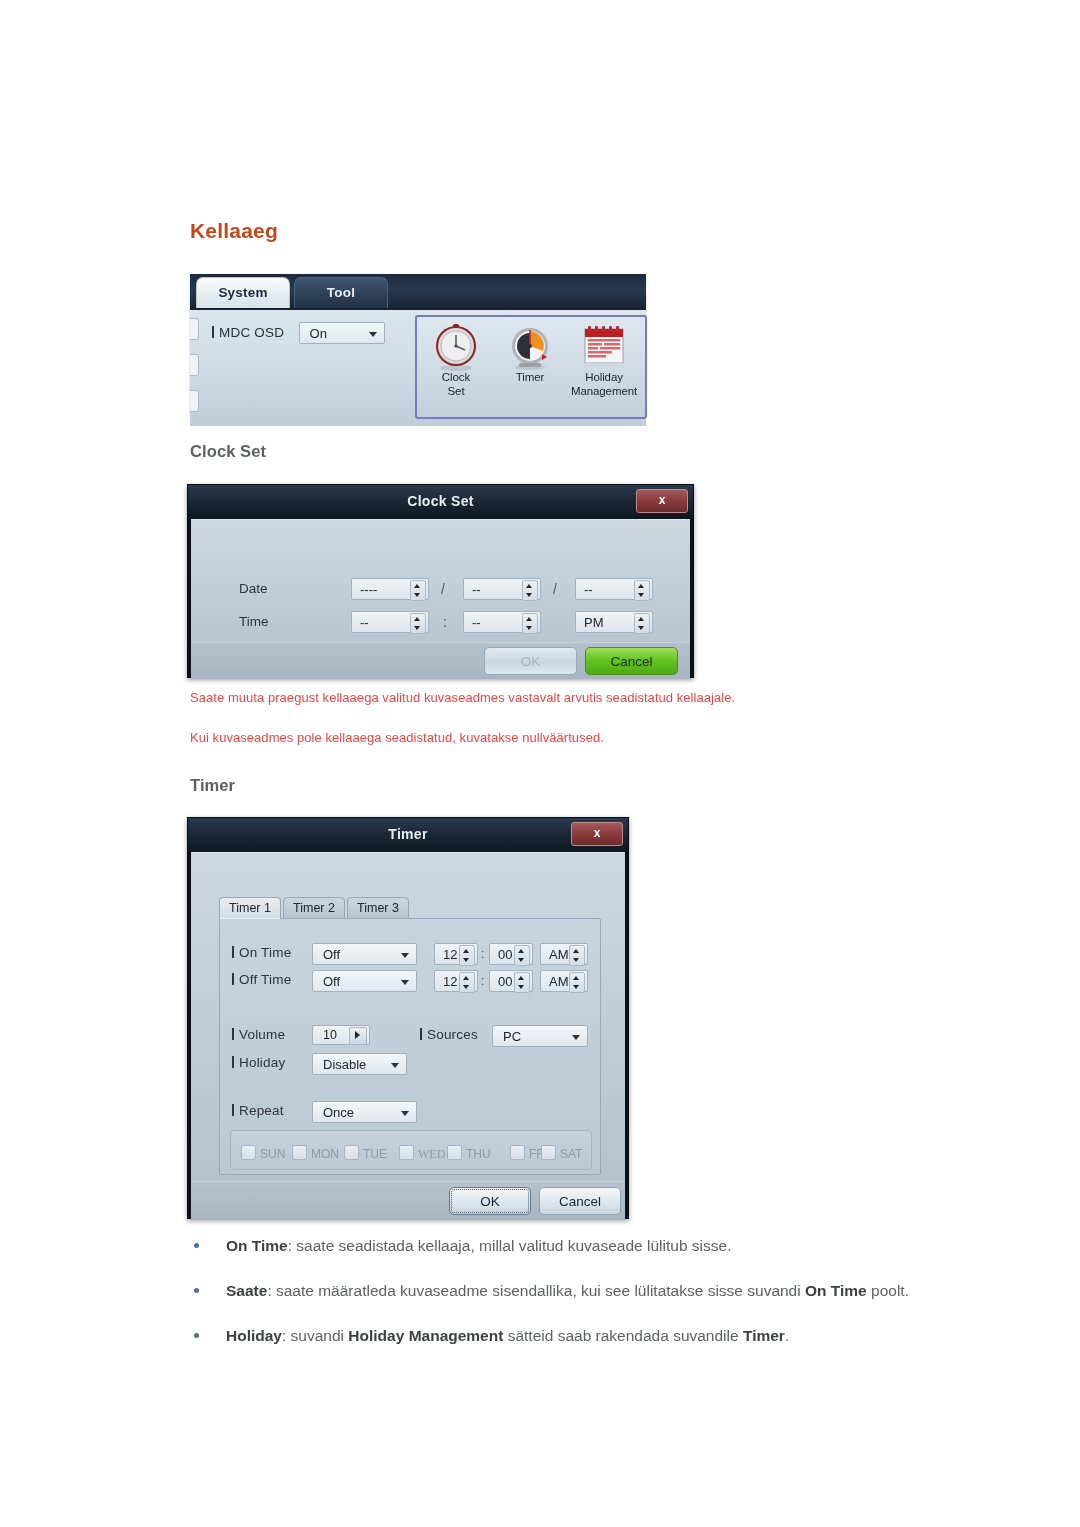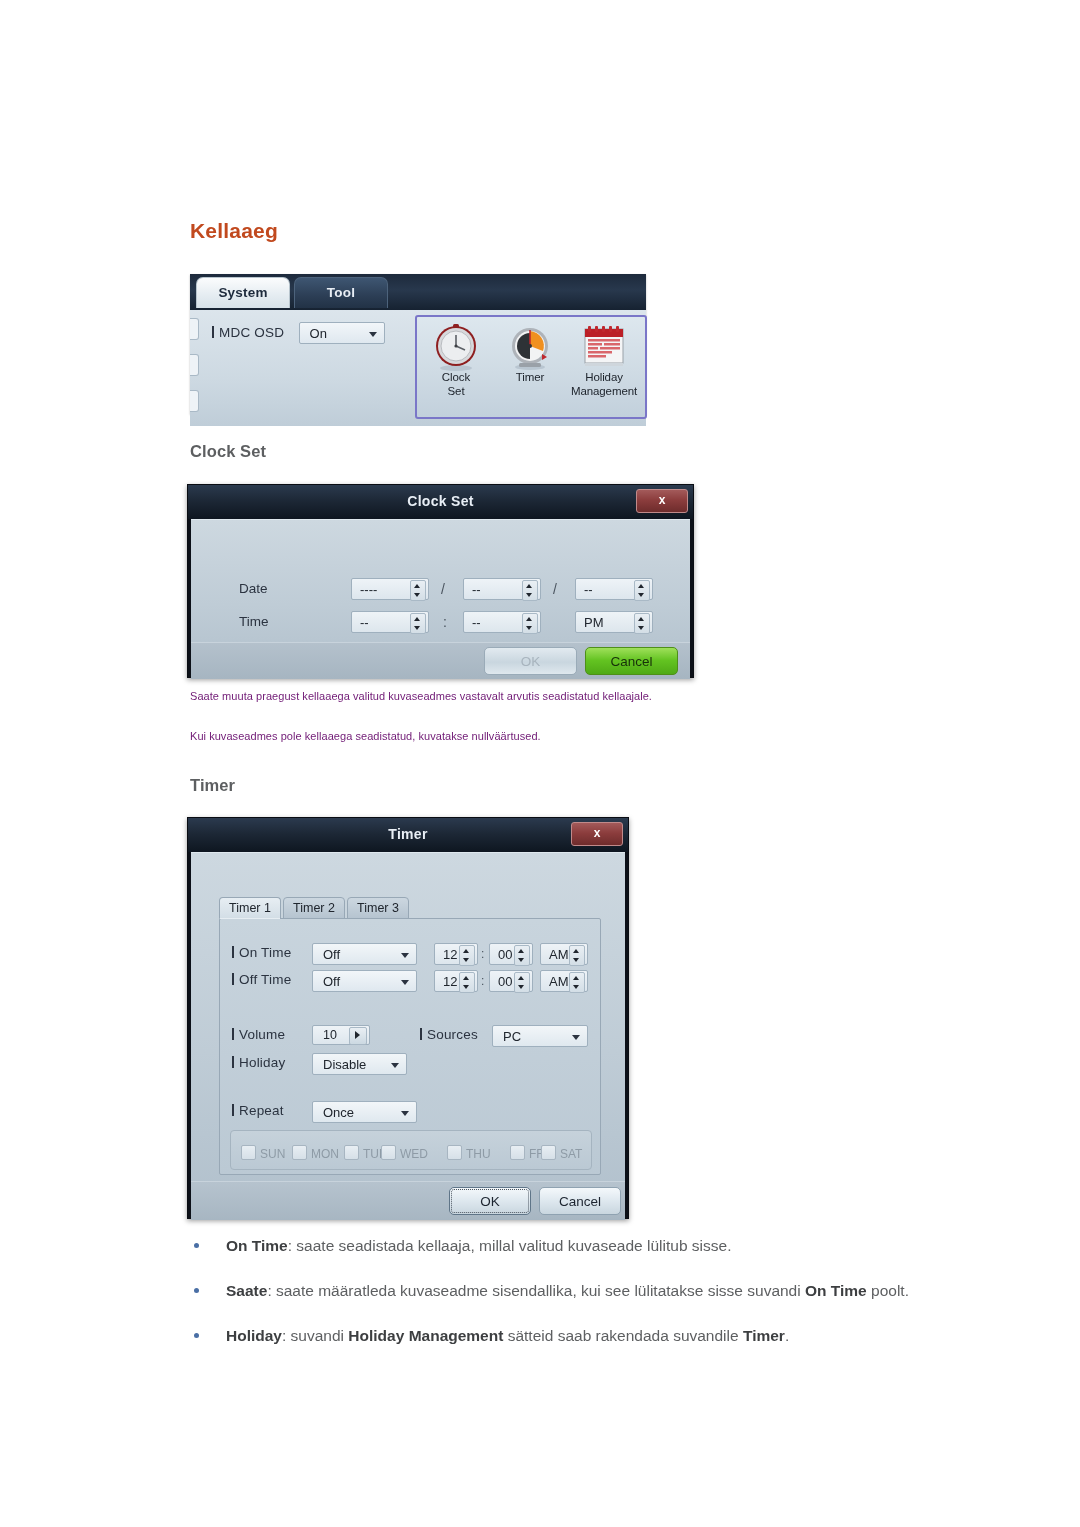--- a/index.html
+++ b/index.html
@@ -36,22 +36,22 @@
     font-weight: bold;
     color: #5d5f61;
     letter-spacing: .1px;
   }
   .h2.clockset { left: 190px; top: 442px; }
   .h2.timer    { left: 190px; top: 776px; }
 
   .para {
     position: absolute;
     left: 190px;
-    font-size: 11px;
-    color: #701a75;
+    font-size: 13px;
+    color: #ef4444;
     letter-spacing: .05px;
     white-space: nowrap;
   }
   .para.p1 { top: 690px; }
   .para.p2 { top: 730px; }
 
   
   .bullets {
     position: absolute;
     left: 190px;
@@ -606,21 +606,21 @@
         </div>
         <span class="combo" style="position:absolute; left:92px; top:182px; width:105px;">
           <span>Once</span>
           <span class="caret"></span>
         </span>
 
         <div class="daysbox" style="left:10px; top:211px; width:360px; height:38px;">
           <div class="daychk" style="left:10px;"><i></i><span>SUN</span></div>
           <div class="daychk" style="left:61px;"><i></i><span>MON</span></div>
           <div class="daychk" style="left:113px;"><i></i><span>TUE</span></div>
-          <div class="daychk" style="left:150px;"><i></i><span>WED</span></div>
+          <div class="daychk" style="left:168px;font-family:Liberation Serif, serif;"><i></i><span>WED</span></div>
           <div class="daychk" style="left:216px;"><i></i><span>THU</span></div>
           <div class="daychk" style="left:265px;margin-left:14px;"><i></i><span>FRI</span></div>
           <div class="daychk" style="left:310px;"><i></i><span>SAT</span></div>
         </div>
       </div>
 
       <div style="position:absolute; left:0; top:328px; width:100%; height:38px; background:linear-gradient(180deg,#b6c3ce 0%,#a7b6c2 100%); border-top:1px solid #c8d3dc;"></div>
       <div class="btn plain focus" style="left:258px; top:334px; width:82px;">OK</div>
       <div class="btn plain" style="left:348px; top:334px; width:82px;">Cancel</div>
     </div>

